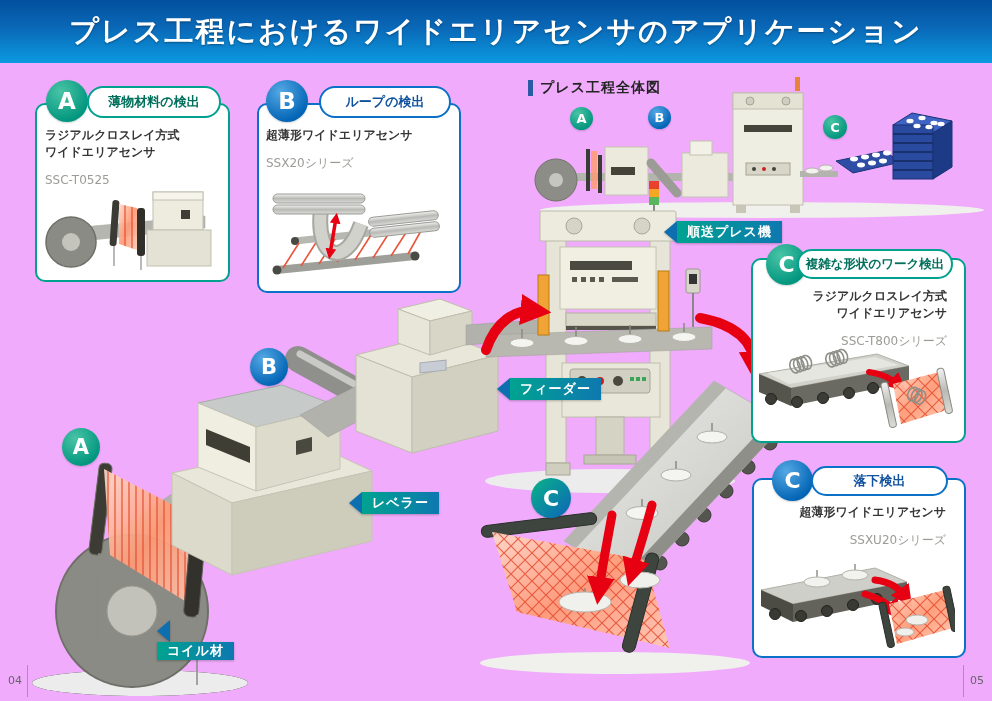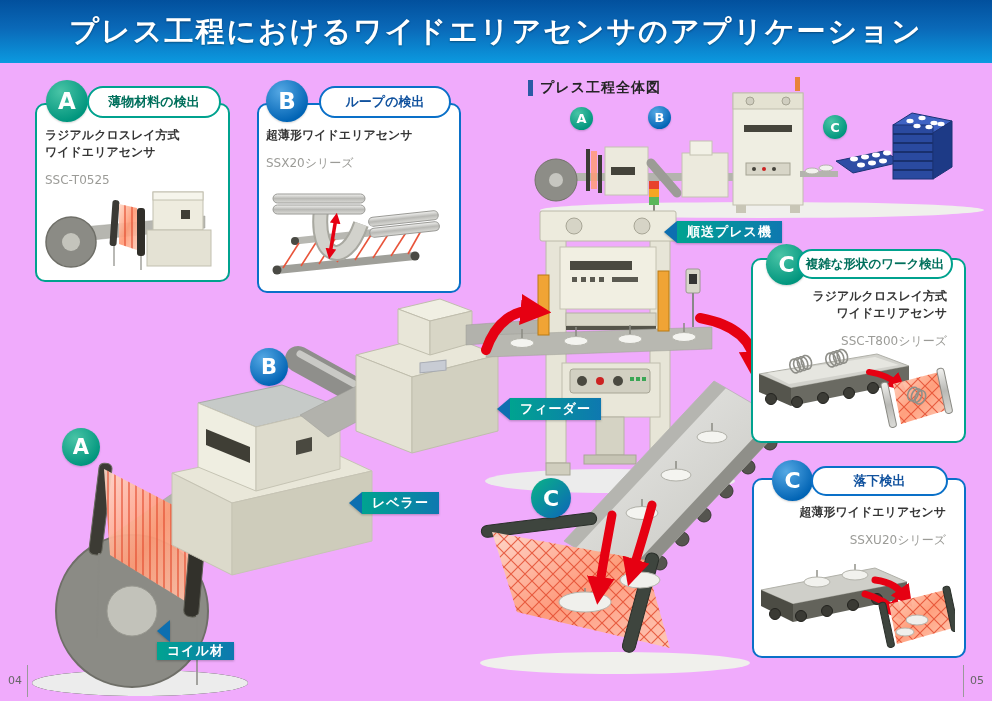--- a/index.html
+++ b/index.html
@@ -446,21 +446,21 @@
   <div class="badge teal" style="left:823px;top:115px;width:24px;height:24px;font-size:13px;">C</div>
 
   <div class="badge teal" style="left:62px;top:428px;width:38px;height:38px;font-size:21px;">A</div>
   <div class="badge blue" style="left:250px;top:348px;width:38px;height:38px;font-size:21px;">B</div>
   <div class="badge tealblue" style="left:531px;top:478px;width:40px;height:40px;font-size:22px;">C</div>
 
   <div class="tag" style="left:664px;top:221px;">
     <span class="tag-arrow"></span>
     <span class="tag-text">順送プレス機</span>
   </div>
-  <div class="tag" style="left:497px;top:398px;">
+  <div class="tag" style="left:497px;top:378px;">
     <span class="tag-arrow"></span>
     <span class="tag-text">フィーダー</span>
   </div>
   <div class="tag" style="left:349px;top:492px;">
     <span class="tag-arrow"></span>
     <span class="tag-text">レベラー</span>
   </div>
   <div class="tag" style="left:157px;top:620px;flex-direction:column;">
     <span class="tag-arrow"></span>
     <span class="tag-text">コイル材</span>

